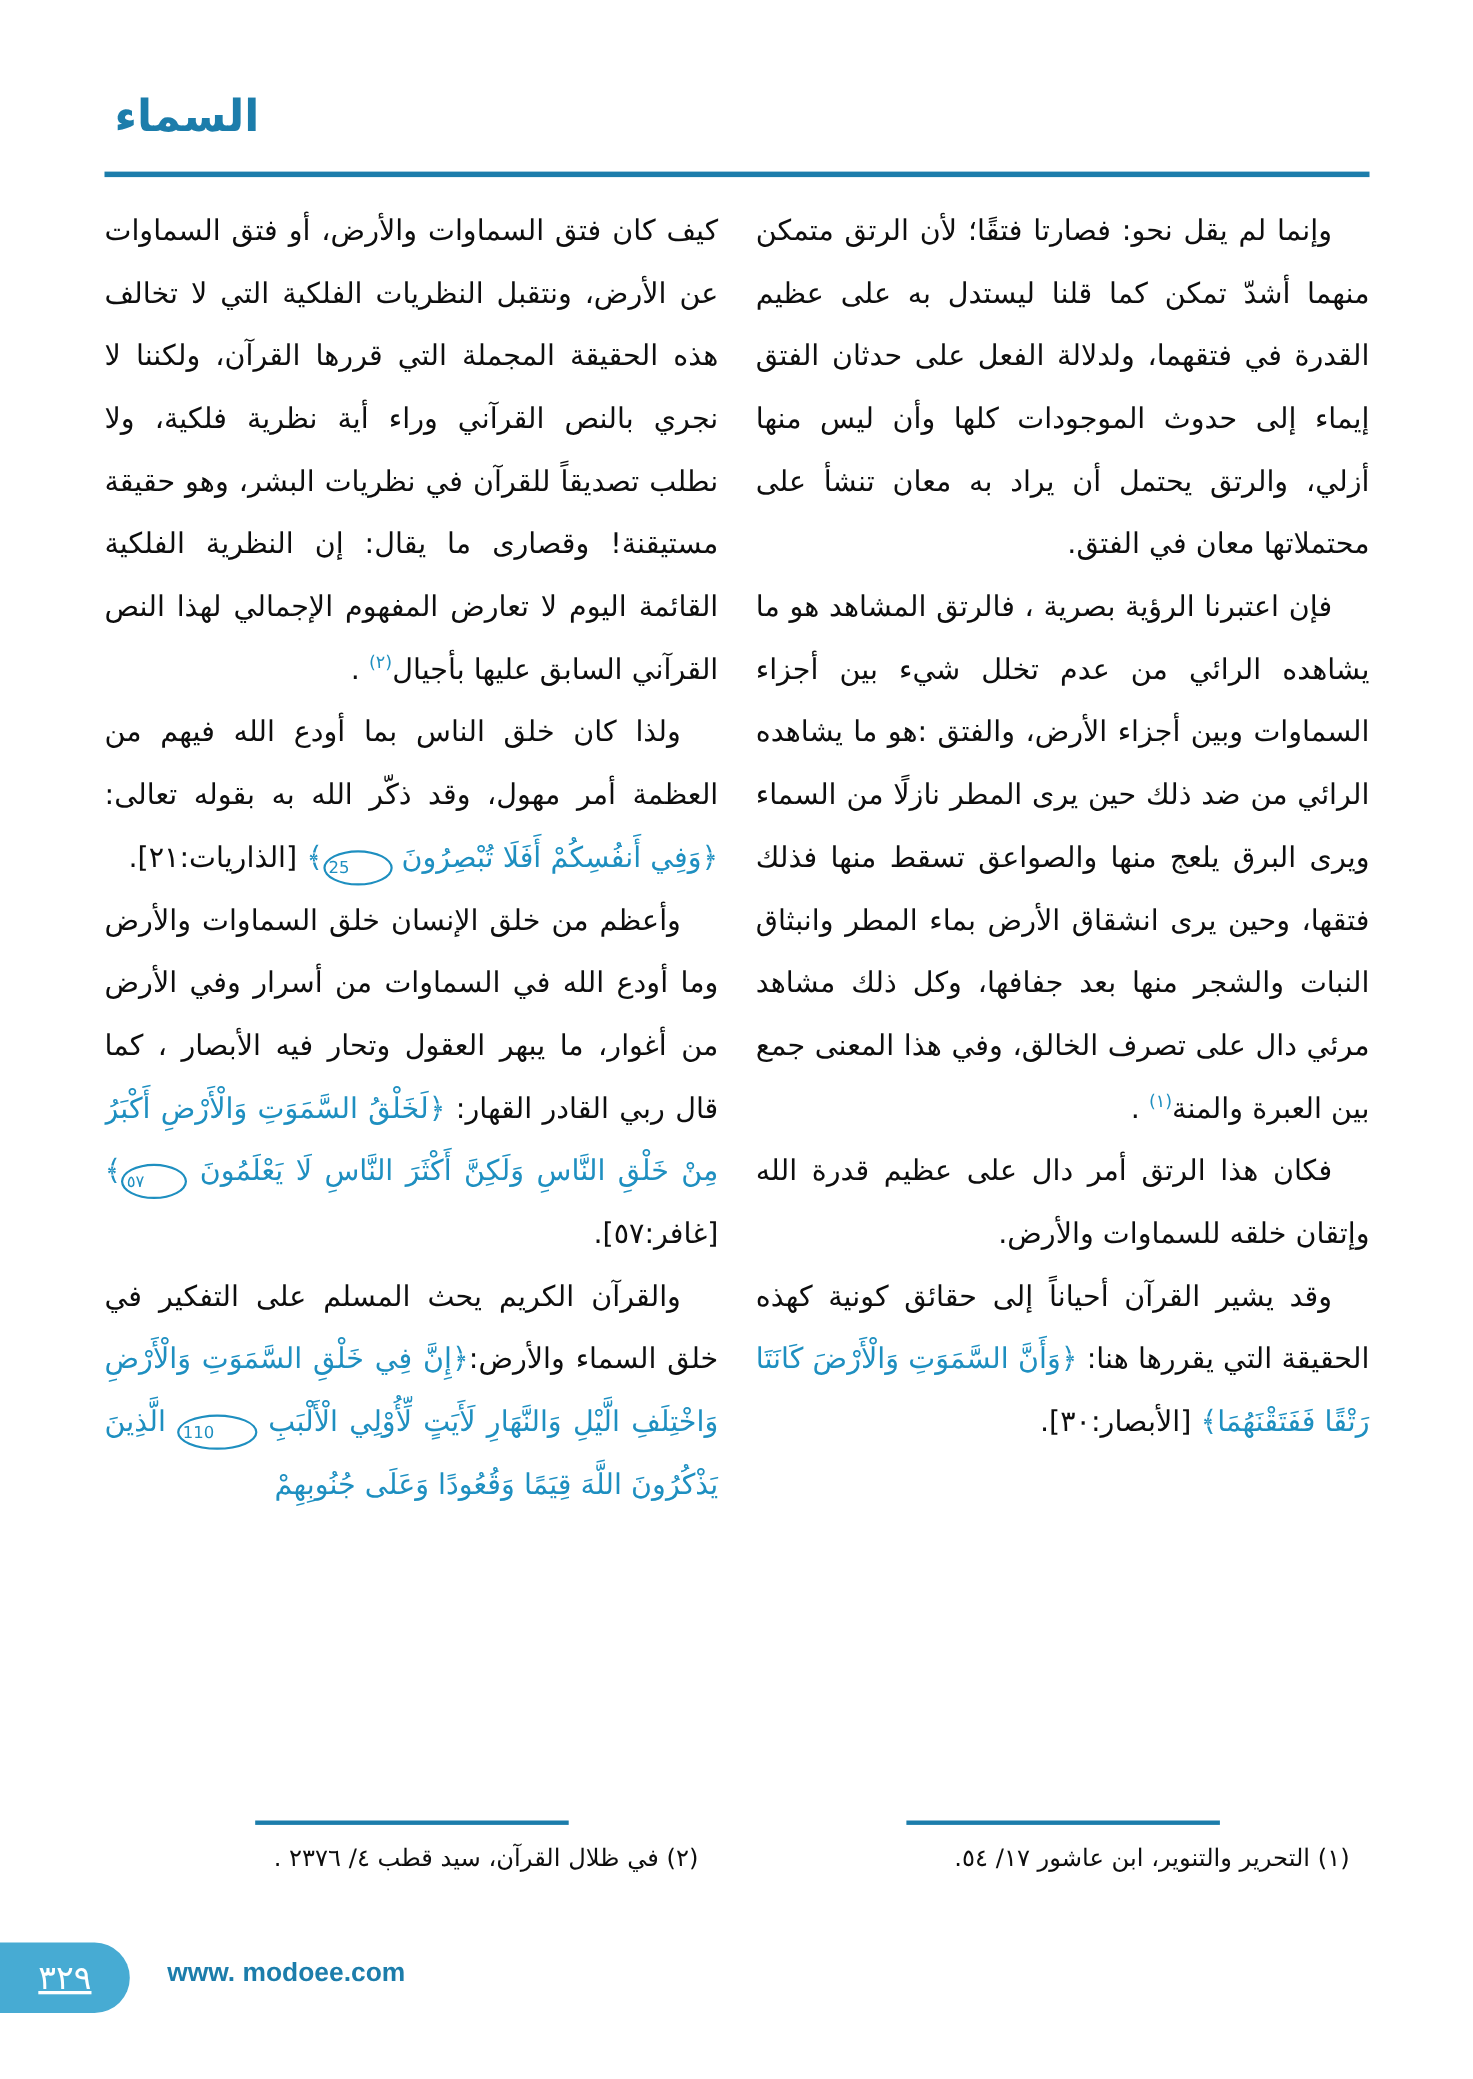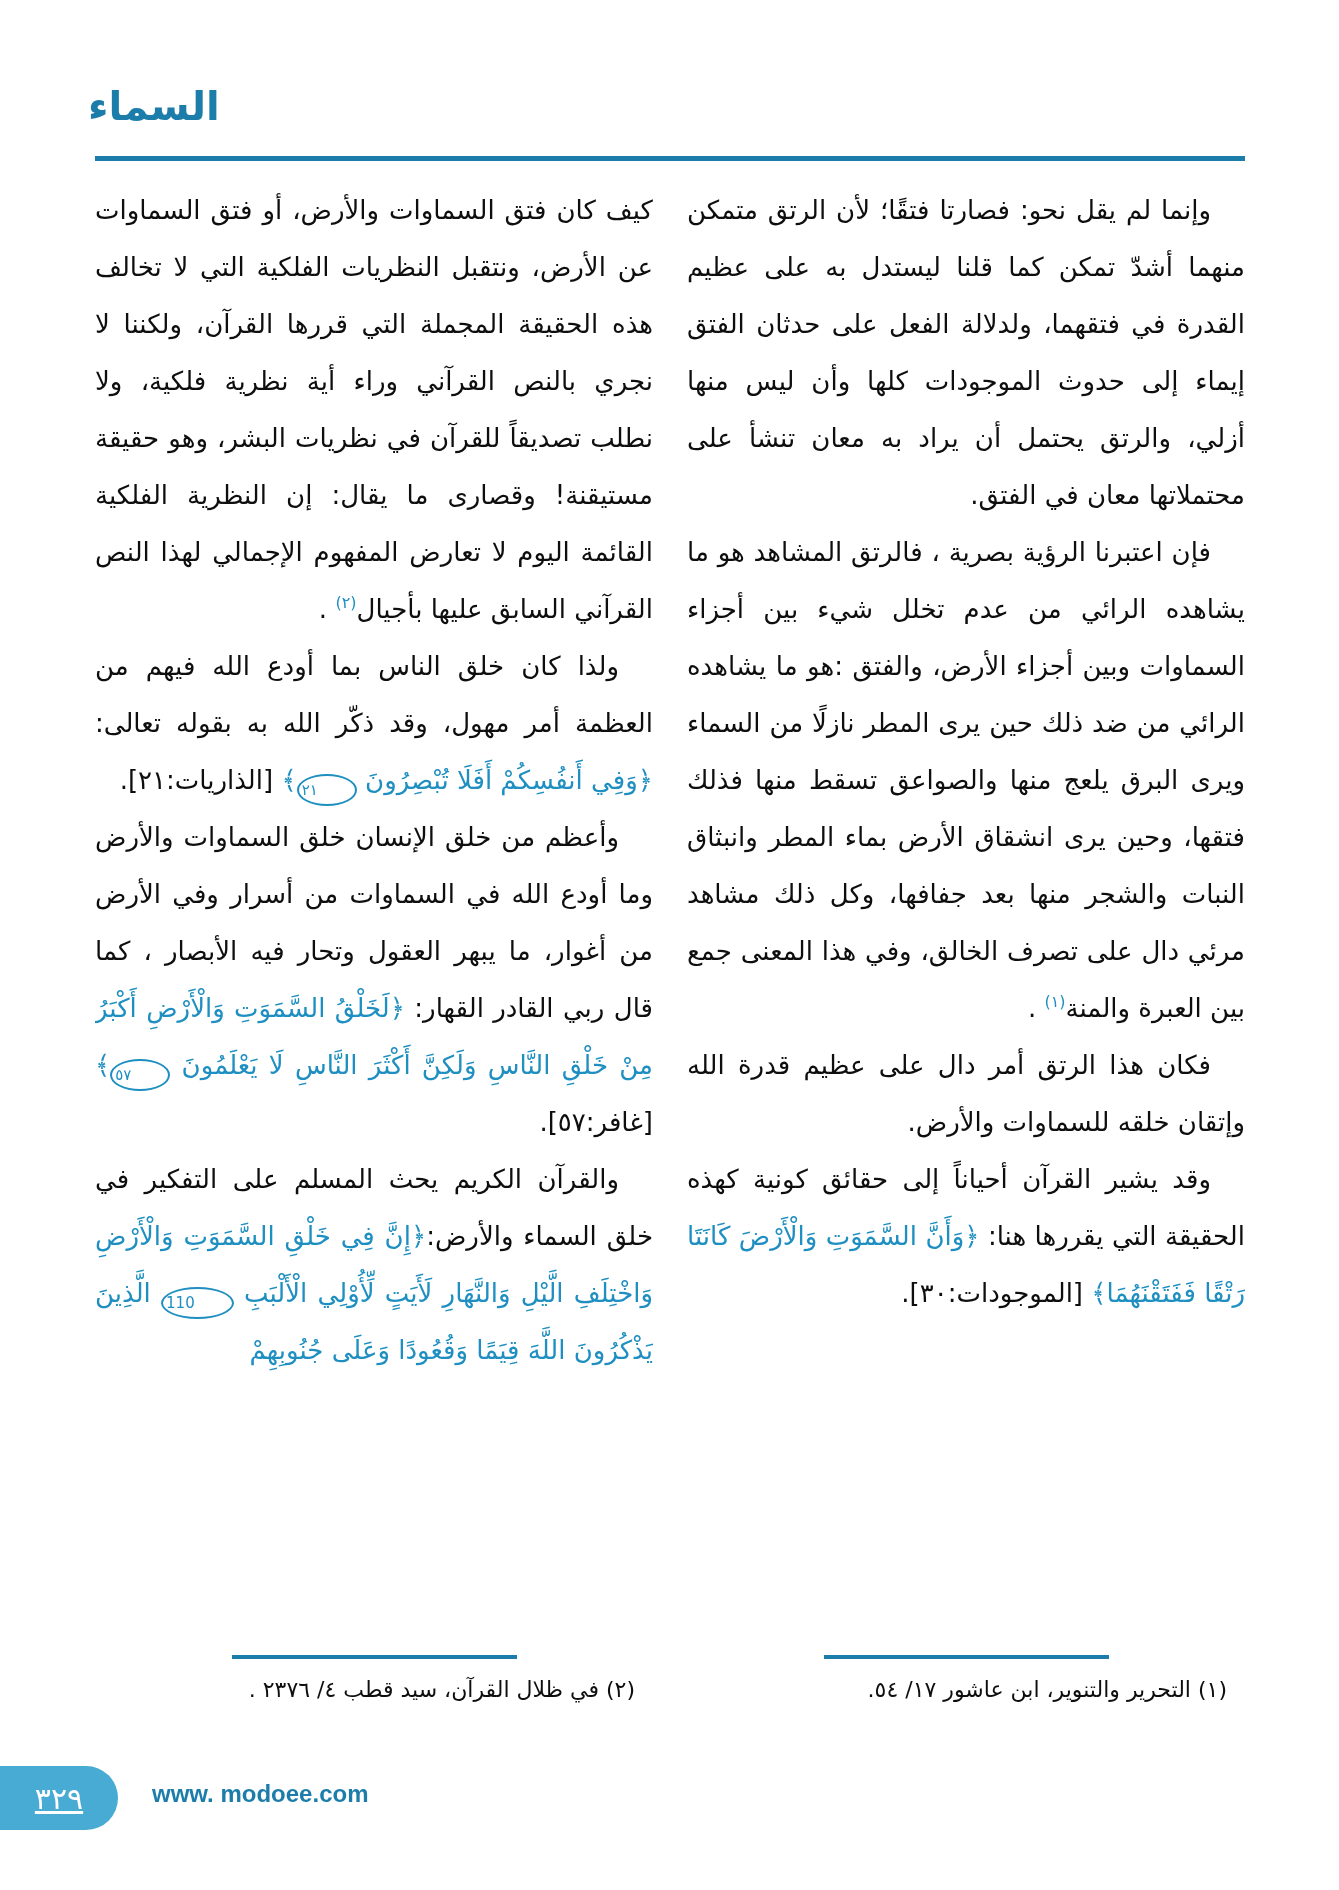--- a/index.html
+++ b/index.html
@@ -12,21 +12,21 @@
   .page{
     position:relative;
     width:1339px;height:1890px;
     background:#ffffff;
     overflow:hidden;
     font-family:"DejaVu Sans",sans-serif;
     color:var(--ink);
   }
   
   .header-title{
-    position:absolute;top:86px;left:88px;
+    position:absolute;top:86px;left:104px;
     font-size:40px;font-weight:bold;color:var(--teal);
     direction:rtl;line-height:1;
   }
   .header-rule{
     position:absolute;top:156px;left:95px;width:1150px;height:5px;
     background:var(--teal);
   }
   
   .columns{
     position:absolute;top:182px;left:95px;width:1150px;height:1565px;
@@ -88,35 +88,35 @@
   <div class="header-title">السماء</div>
   <div class="header-rule"></div>
 
   <div class="columns">
 
     <section class="col">
       <div class="col-body" id="body-right">
           <p class="par indent"><span class="seg-text">وإنما لم يقل نحو: فصارتا فتقًا؛ لأن الرتق متمكن منهما أشدّ تمكن كما قلنا ليستدل به على عظيم القدرة في فتقهما، ولدلالة الفعل على حدثان الفتق إيماء إلى حدوث الموجودات كلها وأن ليس منها أزلي، والرتق يحتمل أن يراد به معان تنشأ على محتملاتها معان في الفتق.</span></p>
           <p class="par indent"><span class="seg-text">فإن اعتبرنا الرؤية بصرية ، فالرتق المشاهد هو ما يشاهده الرائي من عدم تخلل شيء بين أجزاء السماوات وبين أجزاء الأرض، والفتق :هو ما يشاهده الرائي من ضد ذلك حين يرى المطر نازلًا من السماء ويرى البرق يلعج منها والصواعق تسقط منها فذلك فتقها، وحين يرى انشقاق الأرض بماء المطر وانبثاق النبات والشجر منها بعد جفافها، وكل ذلك مشاهد مرئي دال على تصرف الخالق، وفي هذا المعنى جمع بين العبرة والمنة</span><span class="seg-fnref">(١)</span><span class="seg-text"> .</span></p>
           <p class="par indent"><span class="seg-text">فكان هذا الرتق أمر دال على عظيم قدرة الله وإتقان خلقه للسماوات والأرض.</span></p>
-          <p class="par indent"><span class="seg-text">وقد يشير القرآن أحياناً إلى حقائق كونية كهذه الحقيقة التي يقررها هنا: </span><span class="seg-quran">﴿وَأَنَّ السَّمَوَتِ وَالْأَرْضَ كَانَتَا رَتْقًا فَفَتَقْنَهُمَا﴾</span><span class="seg-text"> [الموجودات:٣٠].</span></p>
+          <p class="par indent"><span class="seg-text">وقد يشير القرآن أحياناً إلى حقائق كونية كهذه الحقيقة التي يقررها هنا: </span><span class="seg-quran">﴿وَأَنَّ السَّمَوَتِ وَالْأَرْضَ كَانَتَا رَتْقًا فَفَتَقْنَهُمَا﴾</span><span class="seg-text"> [الأبصار:٣٠].</span></p>
         </div>
       <div class="fnblock">
         <div class="fn-rule"></div>
         <div class="fn-line">
           <span class="fn-marker">(١)</span>
           <span class="fn-text">التحرير والتنوير، ابن عاشور ١٧/ ٥٤.</span>
         </div>
       </div>
     </section>
 
     <section class="col">
       <div class="col-body" id="body-left">
           <p class="par"><span class="seg-text">كيف كان فتق السماوات والأرض، أو فتق السماوات عن الأرض، ونتقبل النظريات الفلكية التي لا تخالف هذه الحقيقة المجملة التي قررها القرآن، ولكننا لا نجري بالنص القرآني وراء أية نظرية فلكية، ولا نطلب تصديقاً للقرآن في نظريات البشر، وهو حقيقة مستيقنة! وقصارى ما يقال: إن النظرية الفلكية القائمة اليوم لا تعارض المفهوم الإجمالي لهذا النص القرآني السابق عليها بأجيال</span><span class="seg-fnref">(٢)</span><span class="seg-text"> .</span></p>
-          <p class="par indent"><span class="seg-text">ولذا كان خلق الناس بما أودع الله فيهم من العظمة أمر مهول، وقد ذكّر الله به بقوله تعالى: </span><span class="seg-quran">﴿وَفِي أَنفُسِكُمْ أَفَلَا تُبْصِرُونَ </span><span class="seg-ayah">٢١</span><span class="seg-quran">﴾</span><span class="seg-text"> [الذاريات:٢١].</span></p>
+          <p class="par indent"><span class="seg-text">ولذا كان خلق الناس بما أودع الله فيهم من العظمة أمر مهول، وقد ذكّر الله به بقوله تعالى: </span><span class="seg-quran">﴿وَفِي أَنفُسِكُمْ أَفَلَا تُبْصِرُونَ </span><span class="seg-ayah">25</span><span class="seg-quran">﴾</span><span class="seg-text"> [الذاريات:٢١].</span></p>
           <p class="par indent"><span class="seg-text">وأعظم من خلق الإنسان خلق السماوات والأرض وما أودع الله في السماوات من أسرار وفي الأرض من أغوار، ما يبهر العقول وتحار فيه الأبصار ، كما قال ربي القادر القهار: </span><span class="seg-quran">﴿لَخَلْقُ السَّمَوَتِ وَالْأَرْضِ أَكْبَرُ مِنْ خَلْقِ النَّاسِ وَلَكِنَّ أَكْثَرَ النَّاسِ لَا يَعْلَمُونَ </span><span class="seg-ayah">٥٧</span><span class="seg-quran">﴾</span><span class="seg-text"> [غافر:٥٧].</span></p>
           <p class="par indent"><span class="seg-text">والقرآن الكريم يحث المسلم على التفكير في خلق السماء والأرض:</span><span class="seg-quran">﴿إِنَّ فِي خَلْقِ السَّمَوَتِ وَالْأَرْضِ وَاخْتِلَفِ الَّيْلِ وَالنَّهَارِ لَأَيَتٍ لِّأُوْلِي الْأَلْبَبِ </span><span class="seg-ayah">110</span><span class="seg-quran"> الَّذِينَ يَذْكُرُونَ اللَّهَ قِيَمًا وَقُعُودًا وَعَلَى جُنُوبِهِمْ</span></p>
         </div>
       <div class="fnblock">
         <div class="fn-rule"></div>
         <div class="fn-line">
           <span class="fn-marker">(٢)</span>
           <span class="fn-text">في ظلال القرآن، سيد قطب ٤/ ٢٣٧٦ .</span>
         </div>
       </div>

